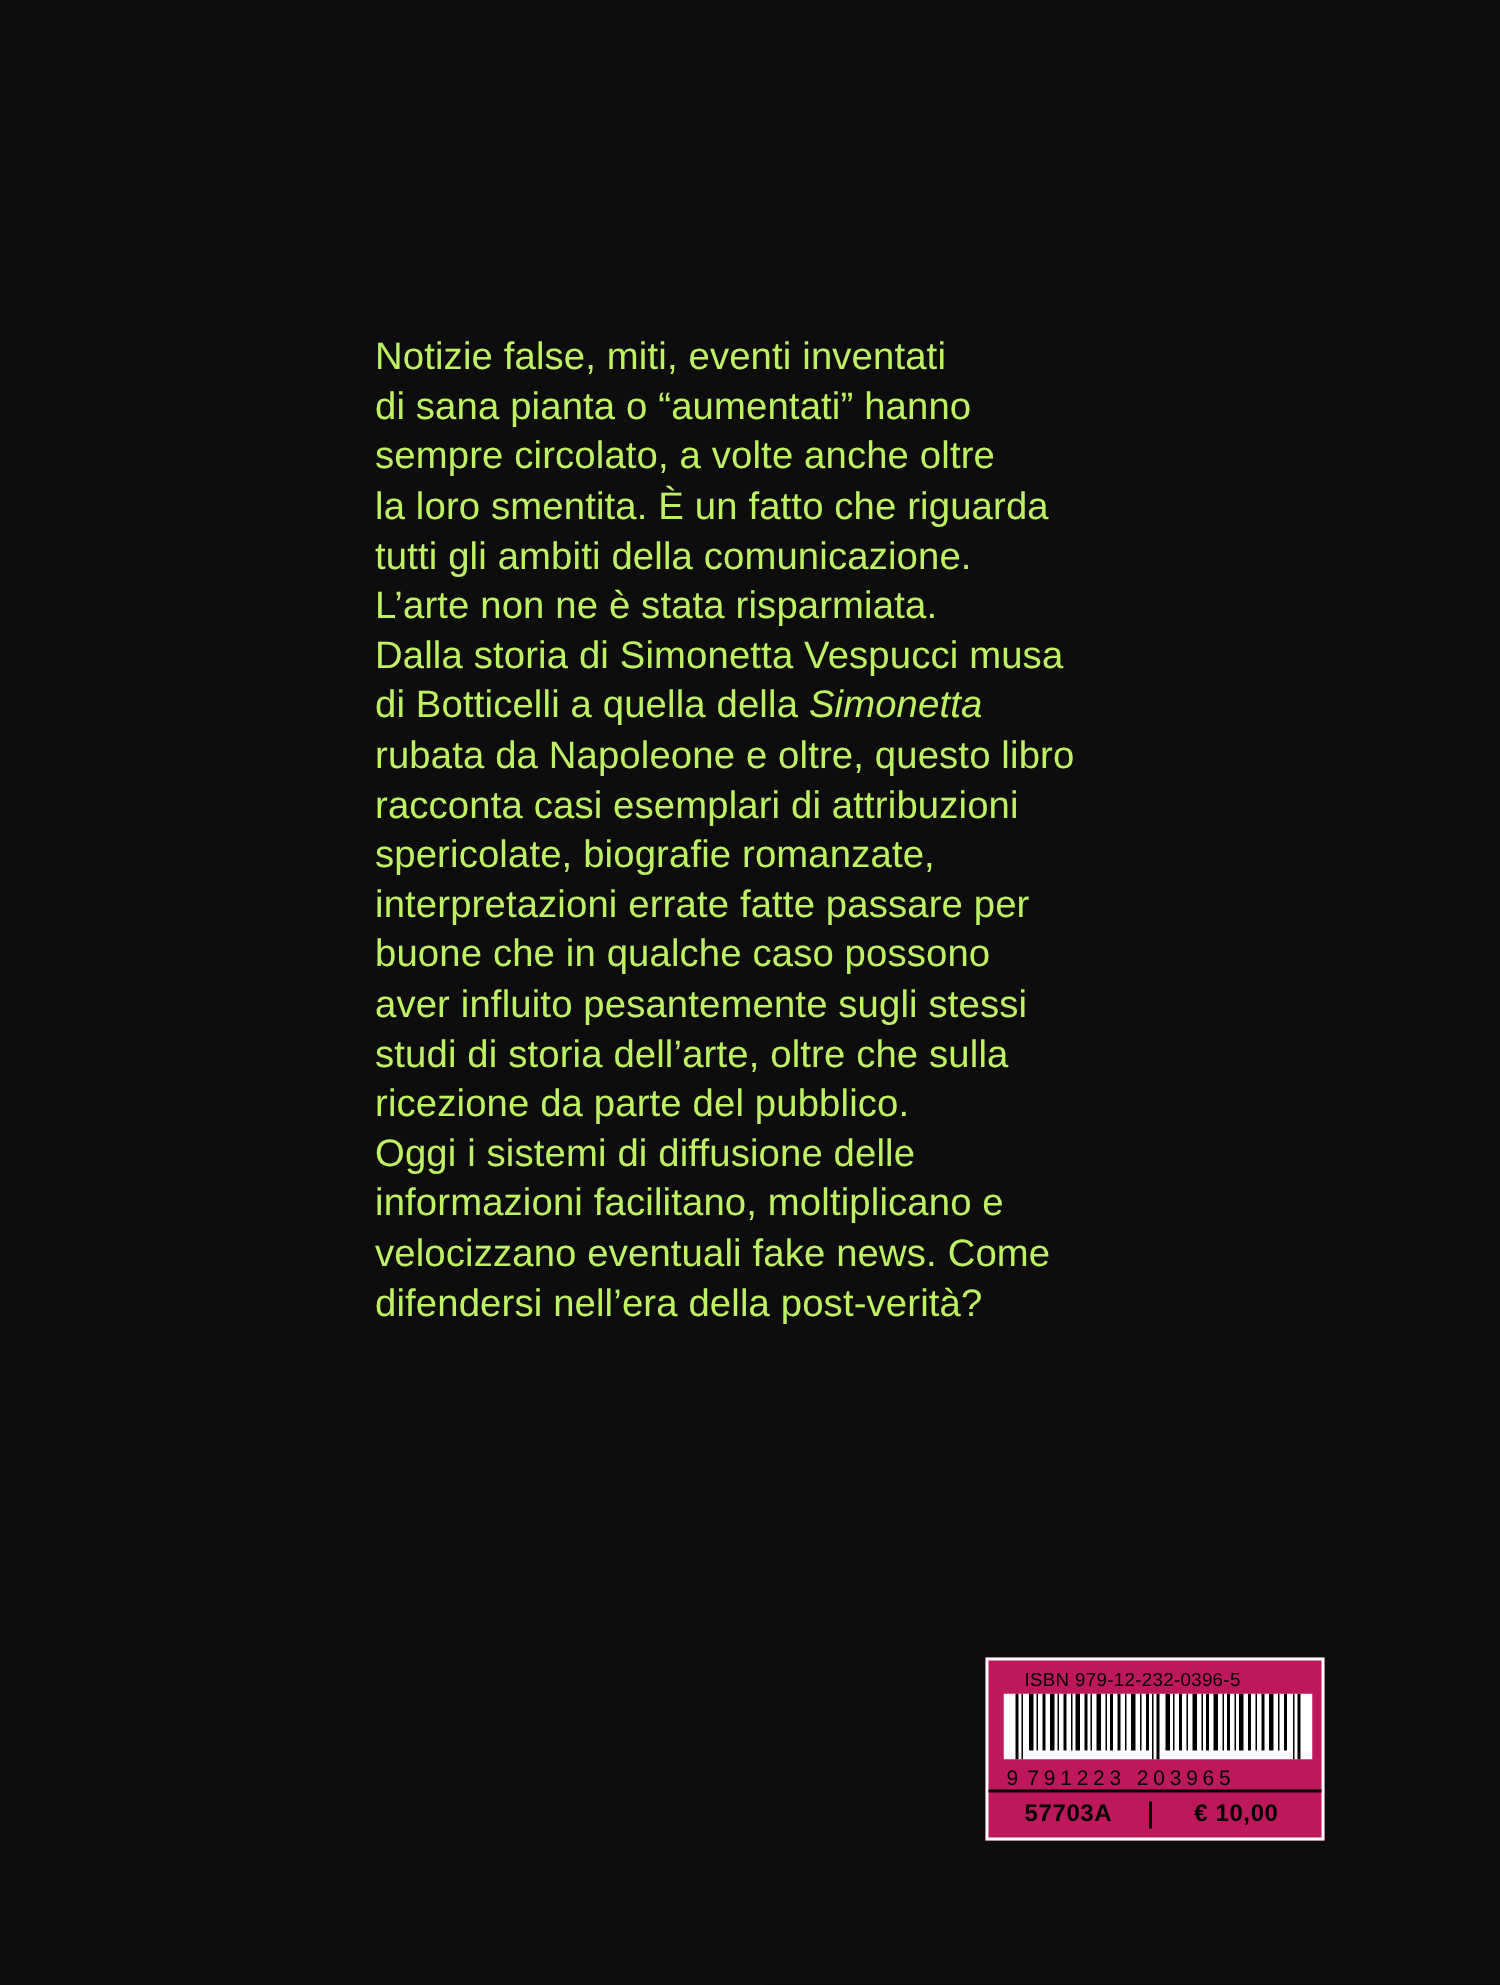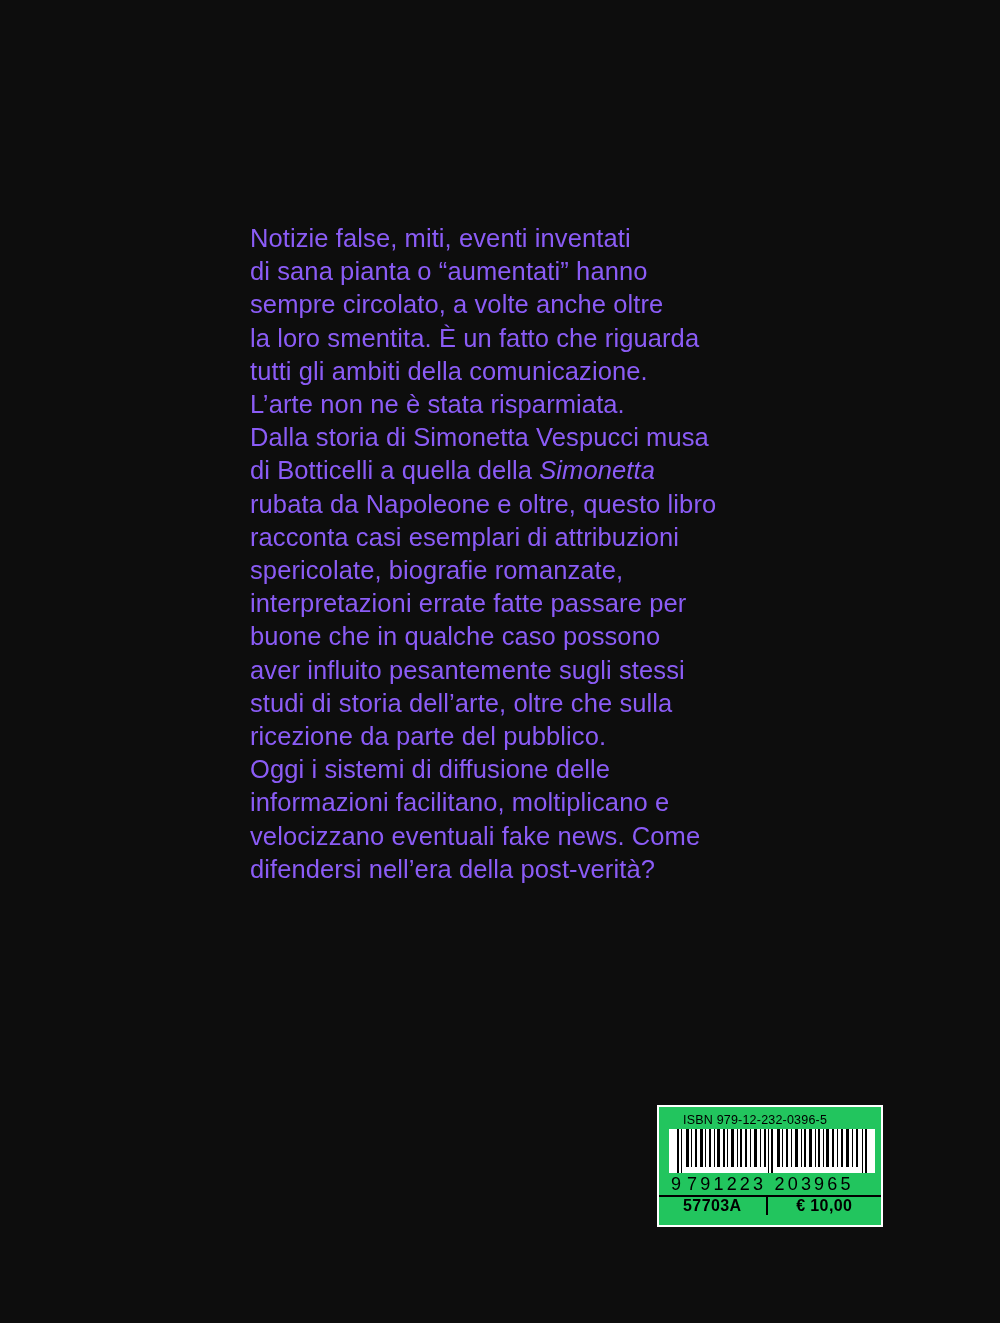--- a/index.html
+++ b/index.html
@@ -20,42 +20,42 @@
     inset: 0;
     background: #0d0d0d;
   }
 
   
   .blurb {
     position: absolute;
     left: 250px;
     top: 222px;
     width: 520px;
-    color: #8b5cf6;
+    color: #bef264;
     font-size: 25.5px;
     line-height: 33.2px;
     font-weight: 400;
     letter-spacing: 0.1px;
   }
   .blurb p {
     margin: 0;
     white-space: pre-wrap;
   }
   .blurb .ital {
     font-style: italic;
   }
 
   
   .barcode-box {
     position: absolute;
     left: 657px;
     top: 1105px;
     width: 226px;
     height: 122px;
-    background: #22c55e;
+    background: #be185d;
     border: 2px solid #ffffff;
     box-sizing: border-box;
     display: flex;
     flex-direction: column;
   }
   .isbn-text {
     color: #000000;
     font-size: 12.5px;
     font-family: "Liberation Sans", sans-serif;
     padding: 6px 0 2px 24px;
@@ -64,36 +64,36 @@
   }
   .bars {
     flex: 1;
     margin: 0 10px 0 10px;
     position: relative;
     height: 44px;
   }
   .bars svg { display: block; }
   .digits {
     color: #000000;
-    font-size: 18px;
+    font-size: 14px;
     letter-spacing: 3.2px;
     padding-left: 12px;
     padding-top: 1px;
     font-family: "Liberation Sans", sans-serif;
     white-space: nowrap;
   }
   .digits .lead {
     letter-spacing: 2px;
     margin-right: 4px;
   }
   .price-row {
     display: flex;
     border-top: 2px solid #000000;
     height: 30px;
-    align-items: flex-start;
+    align-items: center;
   }
   .code-cell {
     width: 48%;
     display: flex;
     align-items: center;
     justify-content: center;
     color: #000000;
     font-size: 16px;
     font-weight: bold;
     border-right: 2px solid #000000;

